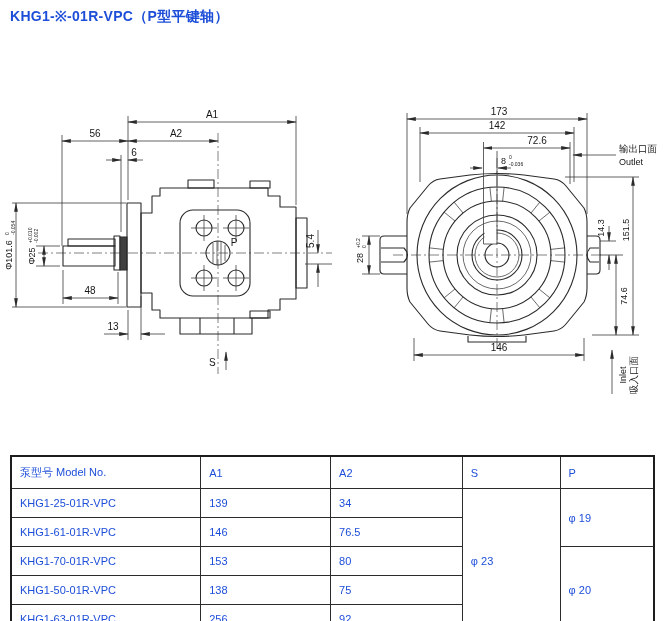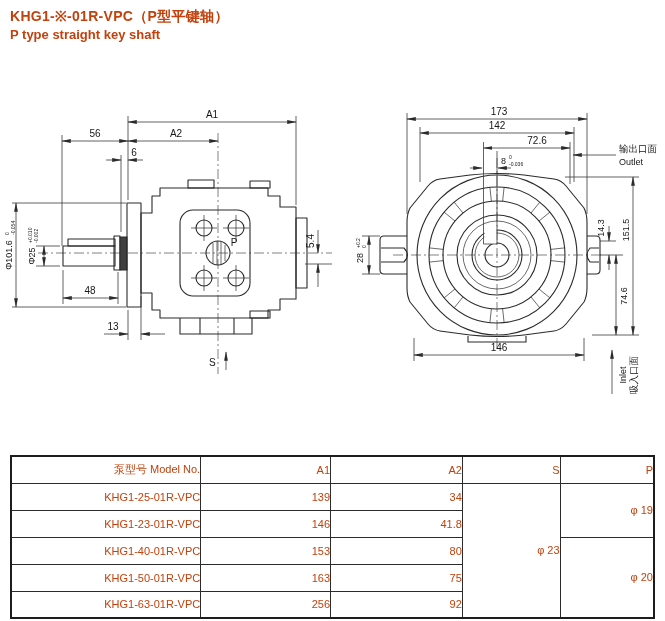--- a/index.html
+++ b/index.html
@@ -1,43 +1,42 @@
 <!DOCTYPE html>
 <html><head>
 <meta charset="utf-8">
 <style>
   html,body{margin:0;padding:0;background:#fff;}
   #page{position:relative;width:665px;height:621px;background:#fff;overflow:hidden;
-        font-family:"Liberation Sans",sans-serif;color:#c2410c;}
+        font-family:"Liberation Sans",sans-serif;color:#1d4ed8;}
   .title1{position:absolute;left:10px;top:6px;font-size:14px;font-weight:bold;letter-spacing:.3px;}
   .title2{position:absolute;left:10px;top:27px;font-size:13px;font-weight:bold;}
   svg{position:absolute;left:0;top:0;}
   .ln{stroke:#2b2b2b;stroke-width:1.1;fill:none;stroke-linejoin:round;}
   .lt{stroke:#2b2b2b;stroke-width:.7;fill:none;}
   .dim{stroke:#3a3a3a;stroke-width:.8;fill:none;}
   .cl{stroke:#4a4a4a;stroke-width:.7;fill:none;stroke-dasharray:10 3 2 3;}
   text{fill:#161616;}
   .d{font-size:10px;}
   .d9{font-size:9px;}
   .tol{font-size:5px;}
   .cjk{font-size:9.5px;}
   .mid{text-anchor:middle;}
   
   #spec{position:absolute;left:10px;top:455px;width:645px;height:162px;
         border-collapse:collapse;table-layout:fixed;font-size:11px;}
-  #spec th,#spec td{border:1px solid #2b2b2b;text-align:right;padding:0;font-weight:normal;}
+  #spec th,#spec td{border:1px solid #2b2b2b;text-align:left;padding:8px;font-weight:normal;}
   #spec{border:2px solid #1d1d1d;}
   #spec tr{height:27px;}
 </style>
 </head>
 <body>
 <div id="page">
 
 <div class="title1">KHG1-※-01R-VPC（P型平键轴）</div>
-<div class="title2">P type  straight key shaft</div>
 
 <svg width="665" height="455" viewBox="0 0 665 455">
   <defs>
     <marker id="arr" viewBox="0 0 12 6" refX="11" refY="3" markerWidth="12" markerHeight="6" orient="auto-start-reverse">
       <path d="M12,3 L0,0.6 L0,5.4 Z" fill="#2b2b2b"></path>
     </marker>
   </defs>
 
   <g>
 
@@ -241,33 +240,33 @@
   </thead>
   <tbody>
     <tr>
       <td>KHG1-25-01R-VPC</td>
       <td>139</td>
       <td>34</td>
       <td rowspan="5">φ 23</td>
       <td rowspan="2">φ 19</td>
     </tr>
     <tr>
-      <td>KHG1-23-01R-VPC</td>
+      <td>KHG1-61-01R-VPC</td>
       <td>146</td>
-      <td>41.8</td>
-    </tr>
-    <tr>
-      <td>KHG1-40-01R-VPC</td>
+      <td>76.5</td>
+    </tr>
+    <tr>
+      <td>KHG1-70-01R-VPC</td>
       <td>153</td>
       <td>80</td>
       <td rowspan="3">φ 20</td>
     </tr>
     <tr>
       <td>KHG1-50-01R-VPC</td>
-      <td>163</td>
+      <td>138</td>
       <td>75</td>
     </tr>
     <tr>
       <td>KHG1-63-01R-VPC</td>
       <td>256</td>
       <td>92</td>
     </tr>
   </tbody>
 </table>
 

